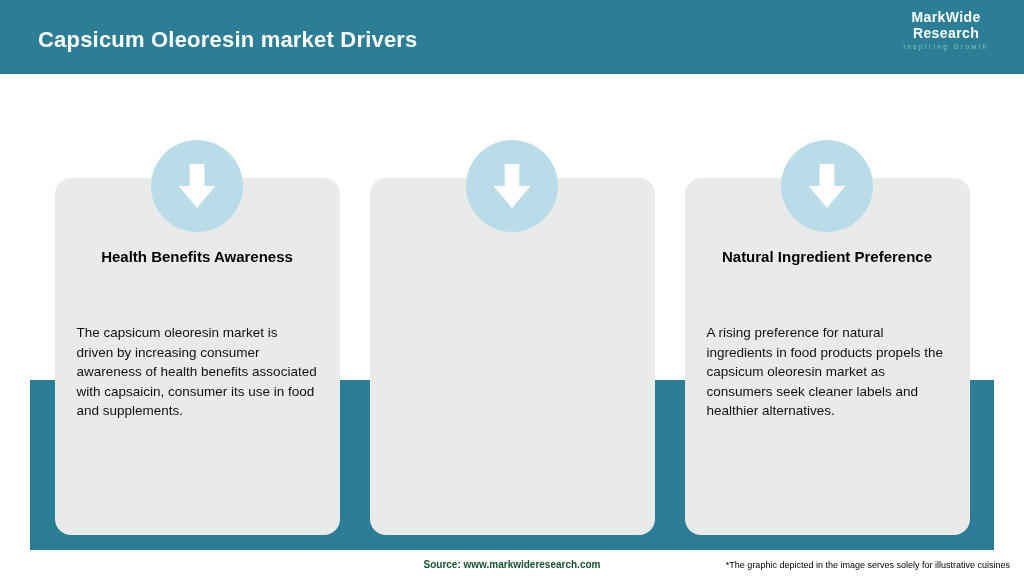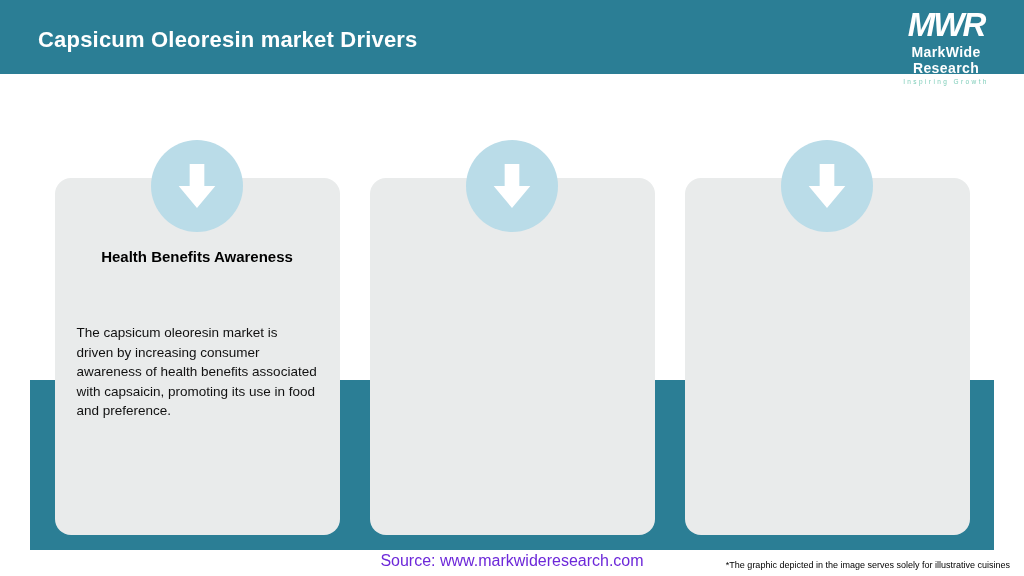--- a/index.html
+++ b/index.html
@@ -76,76 +76,77 @@
     text-align: center; color: #000000;
   }
   .card-body {
     margin: 58px 0 0 0;
     font-size: 13.5px; line-height: 1.45; color: #111111;
   }
 
   
   .source {
     position: absolute; left: 50%; transform: translateX(-50%);
-    bottom: 6px; font-size: 16px; font-weight: normal; color: #6d28d9;
+    bottom: 6px; font-size: 10px; font-weight: bold; color: #14532d;
   }
   .disclaimer {
     position: absolute; right: 14px; bottom: 6px;
     font-size: 9px; color: #000000;
   }
 </style>
 </head>
 <body>
 
 <div>
 
   <header class="header">
     <h1 class="page-title">Capsicum Oleoresin market Drivers</h1>
     <div class="logo">
-      <div class="logo-acronym">MWR</div>
       <div class="logo-name">MarkWide Research</div>
       <div class="logo-tagline">Inspiring Growth</div>
     </div>
   </header>
 
   <main class="main">
 
     <div class="band"></div>
 
     <div class="cards">
 
       <div class="card-col">
         <div class="circle">
           <svg viewBox="0 0 24 28" xmlns="http://www.w3.org/2000/svg" aria-hidden="true">
             <path d="M8 2 h8 v12 h6 L12 26 2 14 h6 z" fill="#ffffff"></path>
           </svg>
         </div>
         <div class="card">
           <h2 class="card-title">Health Benefits Awareness</h2>
-          <p class="card-body">The capsicum oleoresin market is driven by increasing consumer awareness of health benefits associated with capsaicin, promoting its use in food and preference.</p>
+          <p class="card-body">The capsicum oleoresin market is driven by increasing consumer awareness of health benefits associated with capsaicin, consumer its use in food and supplements.</p>
         </div>
       </div>
 
       <div class="card-col">
         <div class="circle">
           <svg viewBox="0 0 24 28" xmlns="http://www.w3.org/2000/svg" aria-hidden="true">
             <path d="M8 2 h8 v12 h6 L12 26 2 14 h6 z" fill="#ffffff"></path>
           </svg>
         </div>
         <div class="card">
         </div>
       </div>
 
       <div class="card-col">
         <div class="circle">
           <svg viewBox="0 0 24 28" xmlns="http://www.w3.org/2000/svg" aria-hidden="true">
             <path d="M8 2 h8 v12 h6 L12 26 2 14 h6 z" fill="#ffffff"></path>
           </svg>
         </div>
         <div class="card">
+          <h2 class="card-title">Natural Ingredient Preference</h2>
+          <p class="card-body">A rising preference for natural ingredients in food products propels the capsicum oleoresin market as consumers seek cleaner labels and healthier alternatives.</p>
         </div>
       </div>
 
     </div>
   </main>
 
   <div class="source">Source: www.markwideresearch.com</div>
   <div class="disclaimer">*The graphic depicted in the image serves solely for illustrative cuisines</div>
 
 </div>

